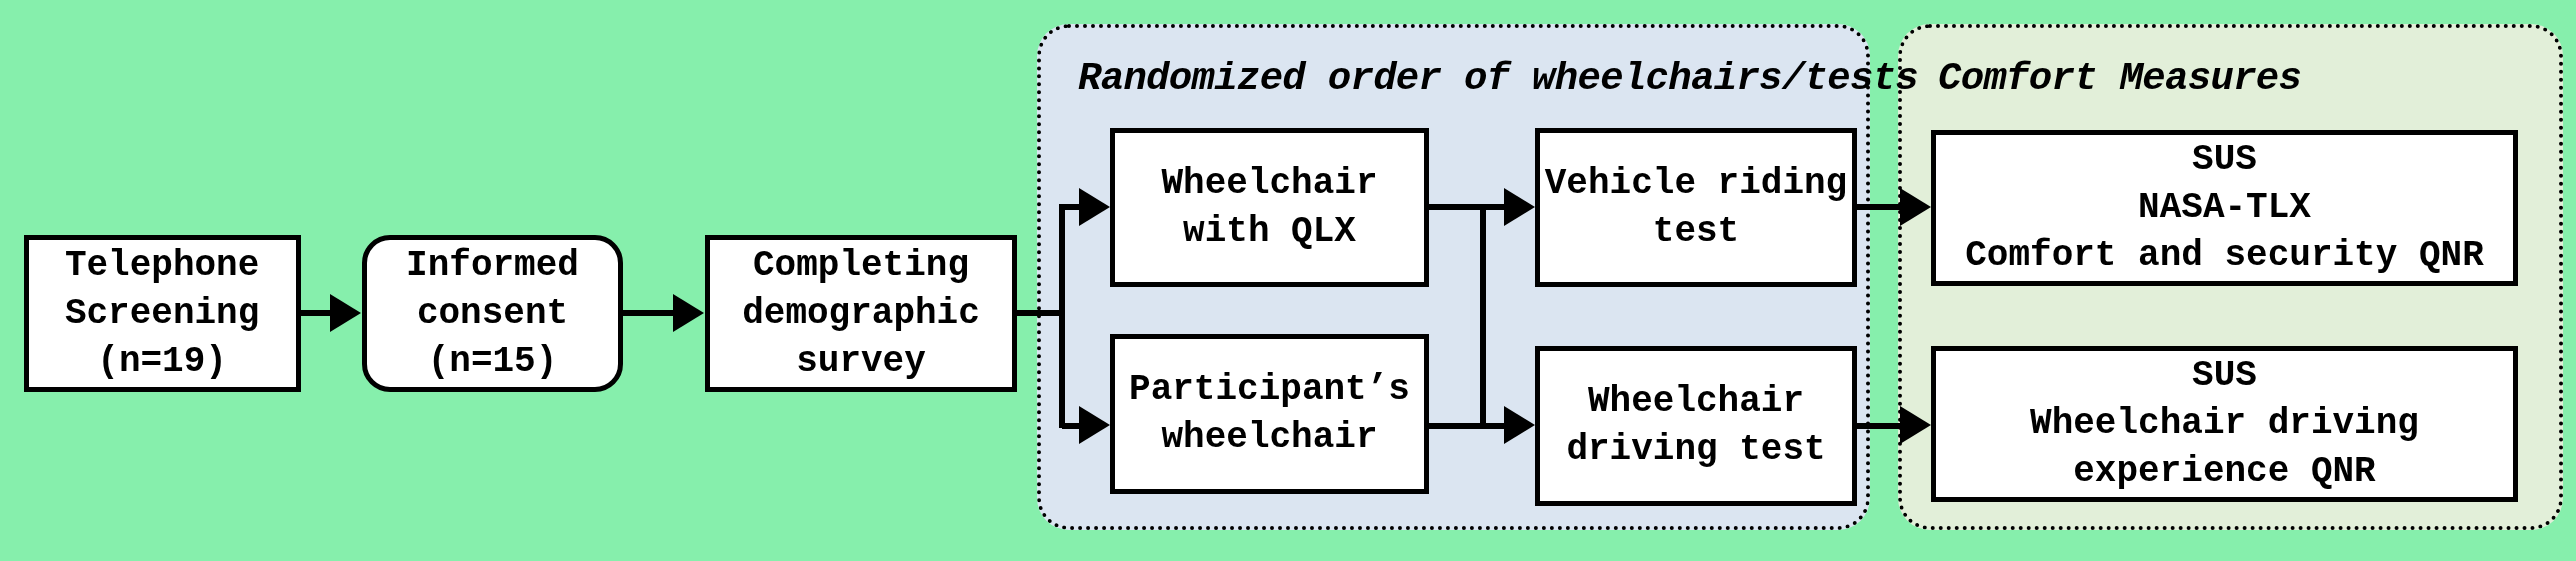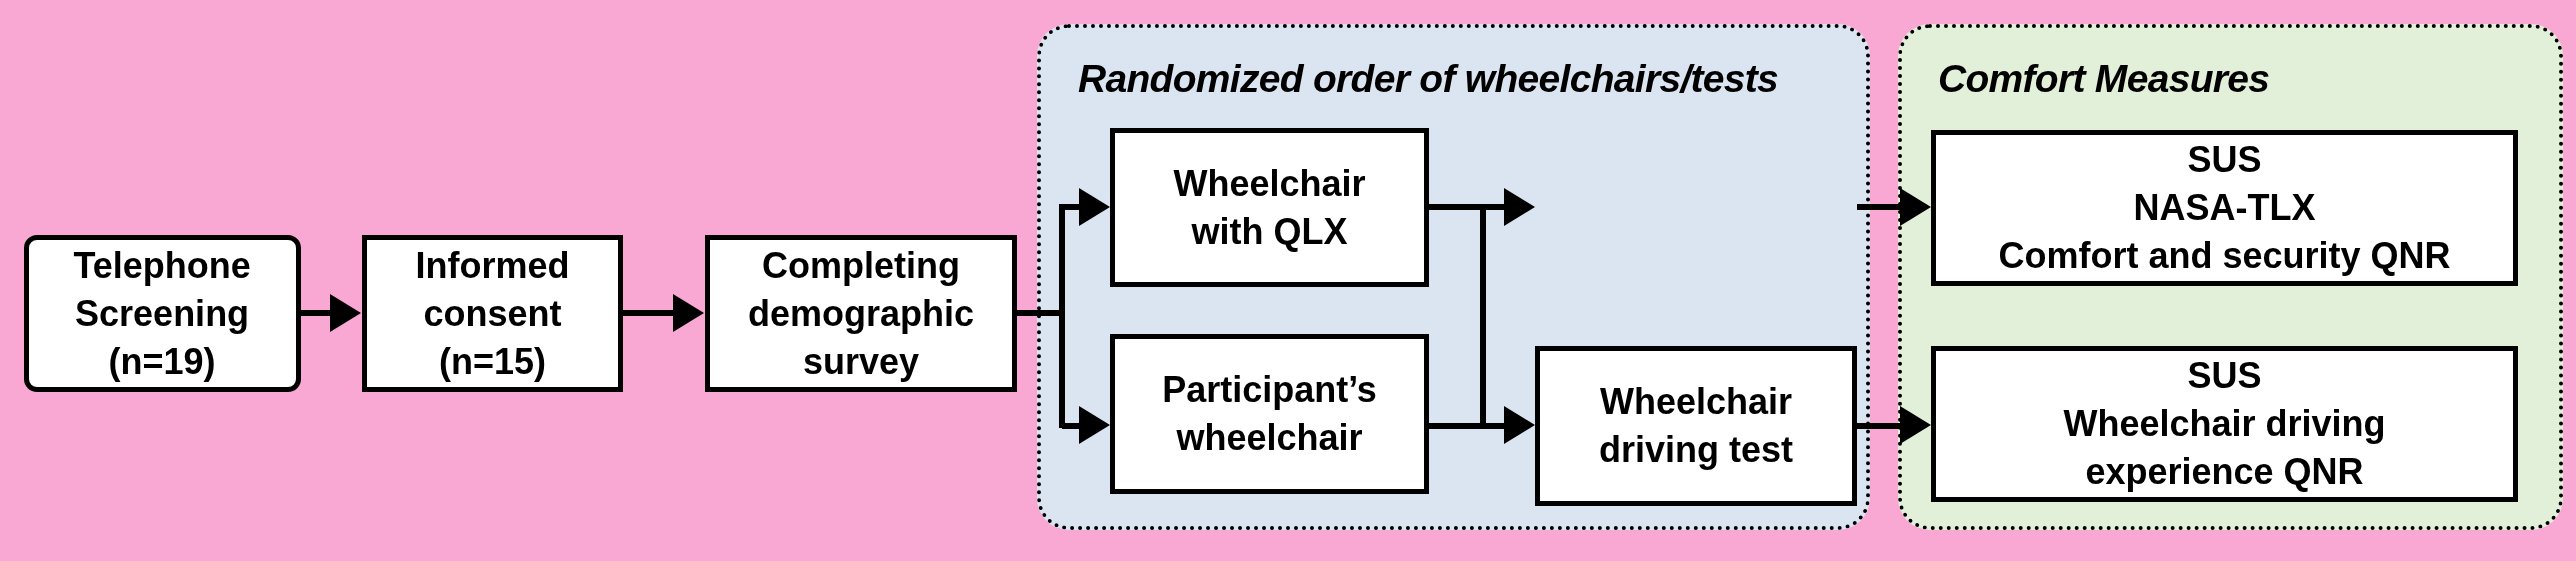--- a/index.html
+++ b/index.html
@@ -1,20 +1,20 @@
 <!DOCTYPE html>
 <html style="--randomized-fill: #dbe5f1; --outcomes-fill: #e2efd9; --node-fill: #ffffff; --line: #000000;font-size:11.5px"><head>
 <meta charset="utf-8">
 <style>
   html,body{margin:0;padding:0;background:#ffffff;}
   .canvas{
     position:relative;
     width:2576px;height:562px;
-    background:#f9a8d4;
-    font-family:Liberation Sans, sans-serif;
+    background:#86efac;
+    font-family:Liberation Mono, monospace;
     color:#000;
     overflow:hidden;
   }
   .panel{
     position:absolute;
     border:4.3px dotted #000;
     border-radius:32px;
     box-sizing:border-box;
   }
   .panel-blue{background:var(--randomized-fill,#dbe5f1);}
@@ -84,32 +84,34 @@
   <div class="arrowhead" style="left:1504px;top:406px;"></div>
 
   <div class="vline" style="left:1480px;top:204px;height:224px;"></div>
 
   <div class="hline" style="left:1857px;top:204px;width:45px;"></div>
   <div class="arrowhead" style="left:1900px;top:188px;"></div>
 
   <div class="hline" style="left:1857px;top:423px;width:45px;"></div>
   <div class="arrowhead" style="left:1900px;top:406px;"></div>
 
-  <div class="node" style="left:23.6px;top:235px;width:277px;height:157px;border-radius:13px;">Telephone
+  <div class="node" style="left:23.6px;top:235px;width:277px;height:157px;">Telephone
 Screening
 (n=19)</div>
-  <div class="node" style="left:362px;top:235px;width:261px;height:157px;">Informed
+  <div class="node" style="left:362px;top:235px;width:261px;height:157px;border-radius:28px;">Informed
 consent
 (n=15)</div>
   <div class="node" style="left:705px;top:235px;width:312px;height:157px;">Completing
 demographic
 survey</div>
 
   <div class="node" style="left:1110px;top:128px;width:319px;height:159px;">Wheelchair
 with QLX</div>
+  <div class="node" style="left:1535px;top:128px;width:322px;height:159px;">Vehicle riding
+test</div>
   <div class="node" style="left:1110px;top:334px;width:319px;height:160px;">Participant’s
 wheelchair</div>
   <div class="node" style="left:1535px;top:346px;width:322px;height:160px;">Wheelchair
 driving test</div>
 
   <div class="node" style="left:1931px;top:130px;width:587px;height:156px;">SUS
 NASA-TLX
 Comfort and security QNR</div>
   <div class="node" style="left:1931px;top:346px;width:587px;height:156px;">SUS
 Wheelchair driving

